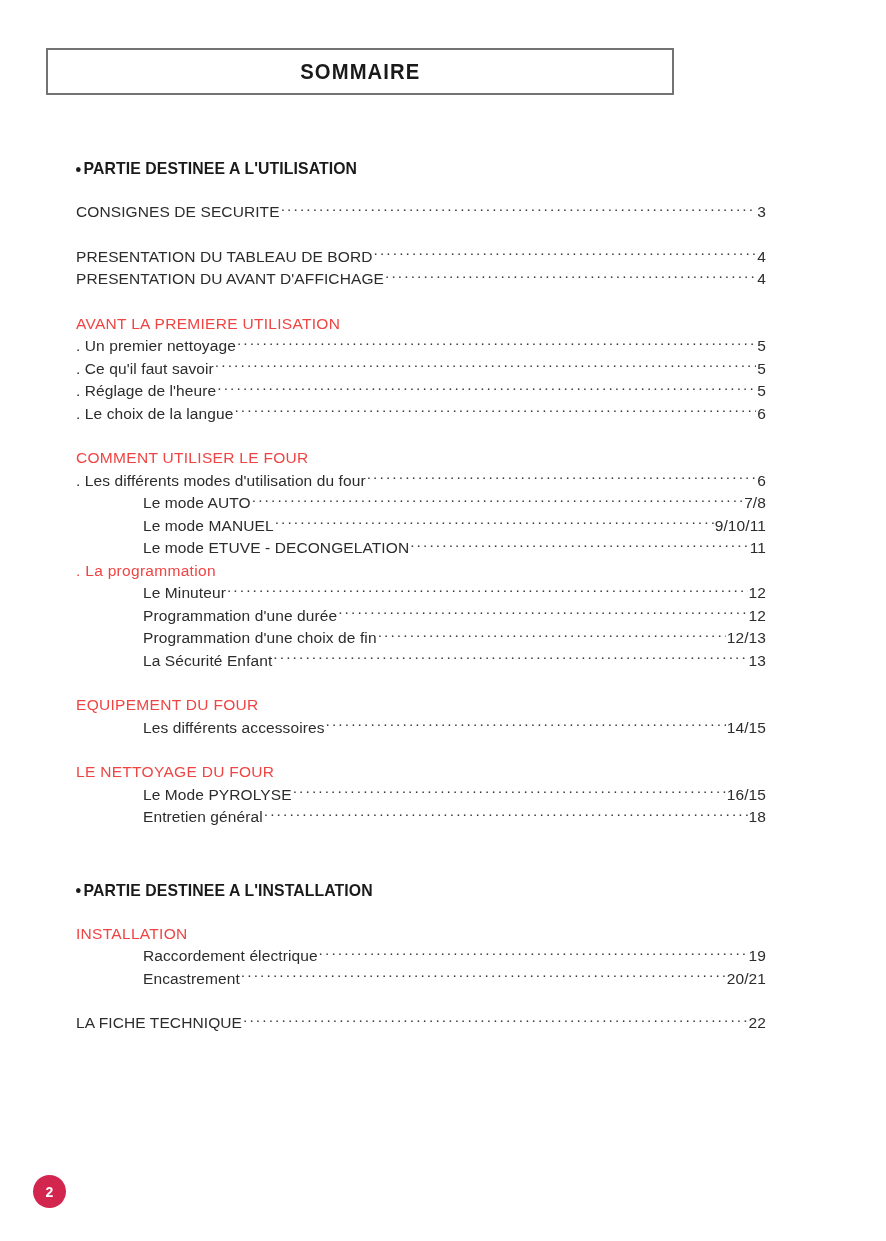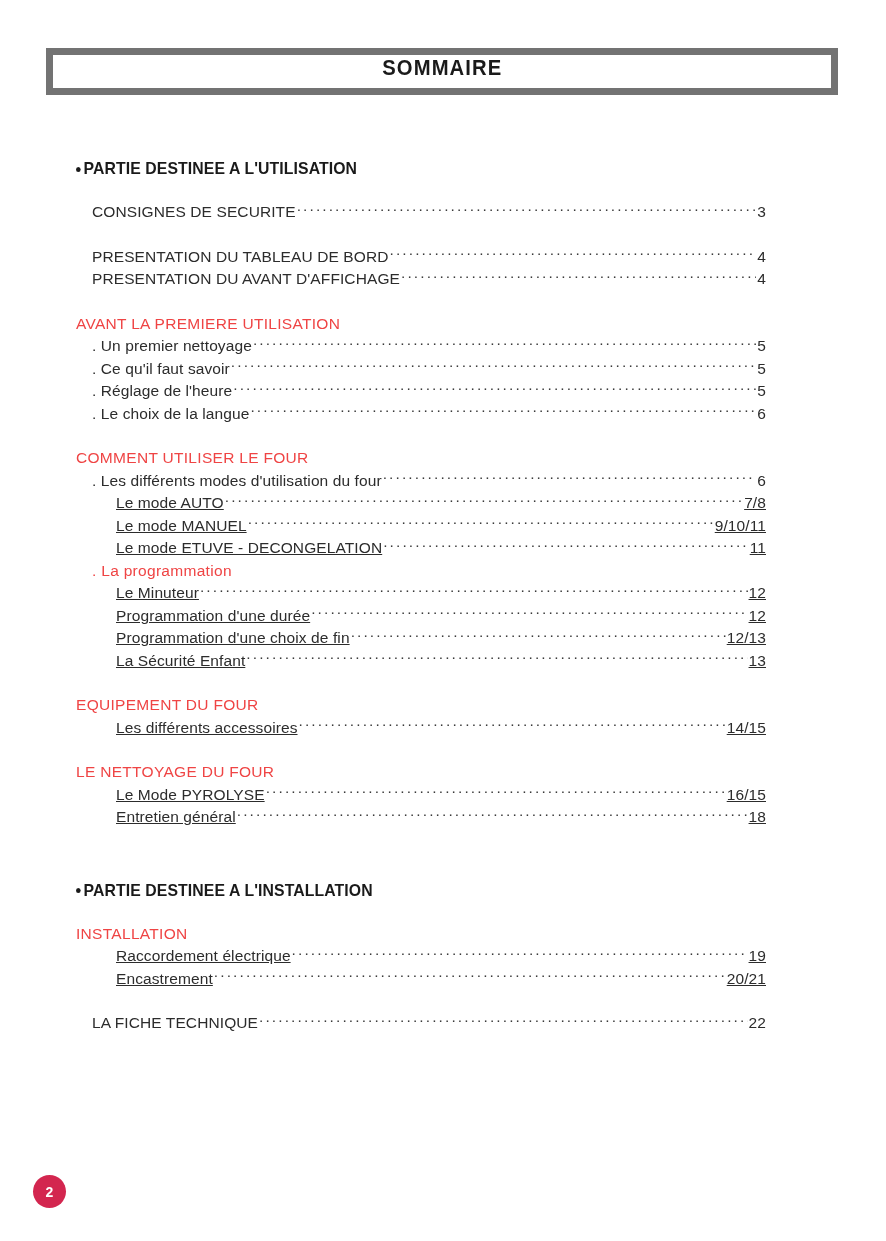--- a/index.html
+++ b/index.html
@@ -20,26 +20,26 @@
     position: absolute;
     inset: 0;
     background: #ffffff;
   }
 
   
   .title-box {
     position: absolute;
     left: 46px;
     top: 48px;
-    width: 792px;
+    width: 628px;
     height: 47px;
-    border: 7px solid #737373;
+    border: 2px solid #737373;
     box-sizing: border-box;
     display: flex;
-    align-items: flex-start;
+    align-items: center;
     justify-content: center;
   }
   .title-text {
     font-size: 22px;
     font-weight: bold;
     letter-spacing: 1.2px;
     color: #1a1a1a;
     transform: scaleX(0.92);
   }
 
@@ -110,22 +110,22 @@
     color: #3a3a3a;
     white-space: nowrap;
   }
   .entry .page-no {
     flex: 0 0 auto;
     text-align: right;
     letter-spacing: 0.1px;
   }
 
   
-  .lvl0 { margin-left: 16px; justify-content: space-between; }
-  .lvl1 { margin-left: 40px; text-decoration: underline; }
+  .lvl0 { margin-left: 0px; justify-content: space-between; }
+  .lvl1 { margin-left: 67px; }
   .gap-md { height: 22px; }
   .gap-lg { height: 30px; }
 
   
   .page-badge {
     position: absolute;
     left: 33px;
     top: 1175px;
     width: 33px;
     height: 33px;

